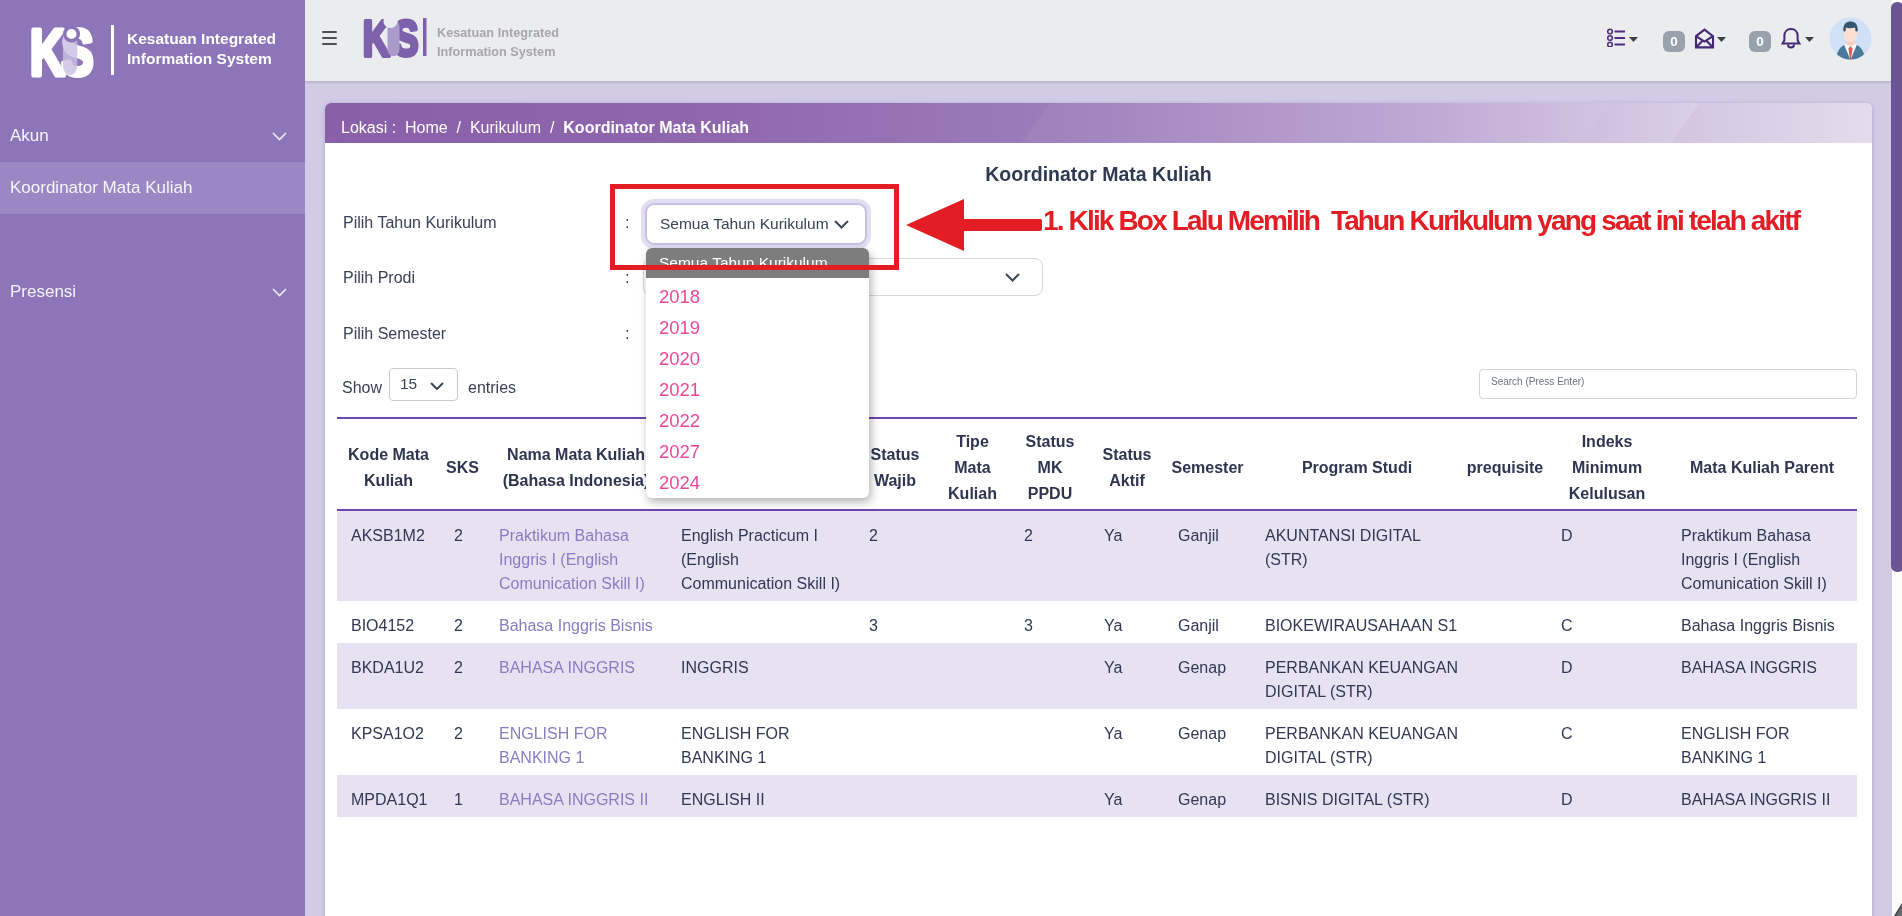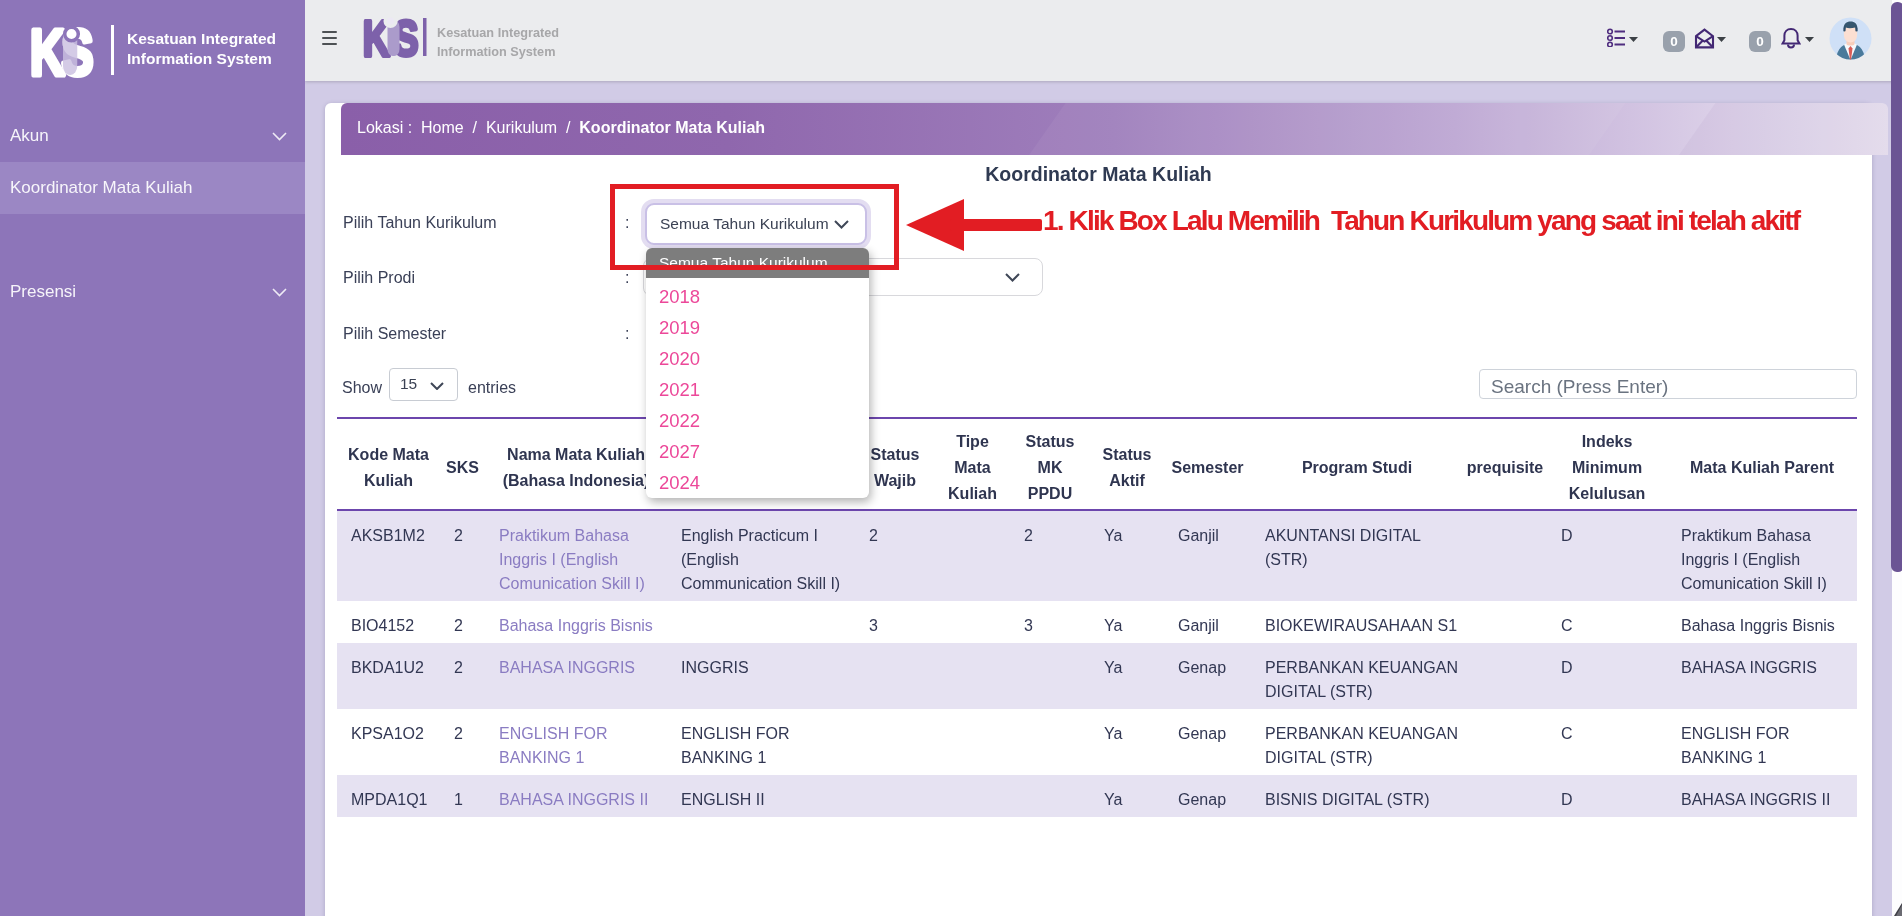--- a/index.html
+++ b/index.html
@@ -16,21 +16,21 @@
 .menu-item .chev { position:absolute; right:18px; top:22px; }
 
 
 #topbar { position:absolute; left:305px; top:0; width:1597px; height:81px; background:#ebecee; box-shadow:0 1px 3px rgba(0,0,0,.18); z-index:4; }
 #burger { position:absolute; left:322px; top:31px; width:15px; height:14px; z-index:6;}
 #burger div { height:2px; background:#4d5154; margin-bottom:4px; border-radius:1px;}
 .badge0 { position:absolute; width:22px; height:21px; background:#99a1ac; border-radius:6px; color:#fff; font-size:13.5px; font-weight:bold; text-align:center; line-height:21px; z-index:6;}
 
 
 #card { position:absolute; left:325px; top:103px; width:1547px; height:830px; background:#fff; border-radius:6px; box-shadow:0 1px 4px rgba(60,50,100,.25); z-index:3; }
-#crumb { position:absolute; left:16px; top:0; width:1547px; height:52px; border-radius:6px 6px 0 0; background:linear-gradient(90deg,#8a5fa9 0%,#8f67ad 25%,#9f7fbc 50%,#bda7d3 72%,#ddd2e9 90%,#ebe5f2 100%); overflow:hidden;}
+#crumb { position:absolute; left:0; top:0; width:1547px; height:40px; border-radius:6px 6px 0 0; background:linear-gradient(90deg,#8a5fa9 0%,#8f67ad 25%,#9f7fbc 50%,#bda7d3 72%,#ddd2e9 90%,#ebe5f2 100%); overflow:hidden;}
 #crumb .fac1{ position:absolute; right:280px; top:-30px; width:560px; height:110px; background:rgba(255,255,255,.05); transform:skewX(-35deg);}
 #crumb .fac2{ position:absolute; right:-60px; top:-30px; width:250px; height:110px; background:rgba(122,80,160,.06); transform:skewX(-35deg);}
 #crumb-text { position:absolute; left:16px; top:0; line-height:50px; color:#fff; font-size:16px; }
 #heading { position:absolute; left:325px; top:163px; width:1547px; text-align:center; font-size:19.5px; font-weight:bold; color:#2f3a52; z-index:3;}
 
 .lbl { position:absolute; font-size:16px; color:#3a4057; z-index:3;}
 
 
 #sel1 { position:absolute; left:645px; top:203px; width:222px; height:42px; background:#fff; border:2px solid #c9c0e6; box-shadow:0 0 0 4px #e3ddf1; border-radius:9px; z-index:6;}
 #sel1 span { position:absolute; left:13px; top:10px; font-size:15.5px; color:#3b4254; }
@@ -45,21 +45,21 @@
 
 #redrect { position:absolute; left:610px; top:184px; width:289px; height:86px; border:5px solid #e21d23; z-index:8; }
 #arrowhead { position:absolute; z-index:8; left:906px; top:199px; width:0; height:0; border-top:26px solid transparent; border-bottom:26px solid transparent; border-right:58px solid #e21d23;}
 #arrowshaft { position:absolute; z-index:8; left:950px; top:219px; width:92px; height:12px; background:#e21d23; border-radius:2px;}
 #redtext { position:absolute; z-index:8; left:1043px; top:205px; font-size:28px; line-height:32px; font-weight:bold; color:#e21d23; white-space:pre; letter-spacing:-1.85px;}
 
 
 #selshow { position:absolute; left:389px; top:368px; width:69px; height:33px; border:1px solid #c8ccd3; border-radius:4px; background:#fff; z-index:3;}
 #selshow span { position:absolute; left:10px; top:6px; font-size:15.5px; color:#3b4254;}
 #search { position:absolute; left:1479px; top:369px; width:378px; height:30px; border:1px solid #ced3da; border-radius:4px; background:#fff; z-index:3;}
-#search span { position:absolute; left:11px; top:6px; font-size:19px; color:#6a7380; }
+#search span { position:absolute; left:11px; top:6px; font-size:10px; color:#6a7380; }
 
 
 #tbl { position:absolute; left:337px; top:417px; width:1519px; border-collapse:collapse; table-layout:fixed; z-index:4; }
 #tbl thead tr { border-top:2px solid #6c46ad; border-bottom:2px solid #6c46ad; }
 #tbl th { font-size:16px; font-weight:bold; color:#2f3550; line-height:26px; text-align:center; vertical-align:middle; padding:7px 2px 0 2px; height:92px; white-space:nowrap; }
 #tbl td { font-size:16px; color:#323753; line-height:24px; text-align:left; vertical-align:top; padding:13px 0 5px 14px; overflow:visible; white-space:nowrap; }
 #tbl tr.odd { background:#e6e2f2;border-radius:28px; }
 #tbl td.lnk { color:#8a7cc2; }
 </style>
 </head>

